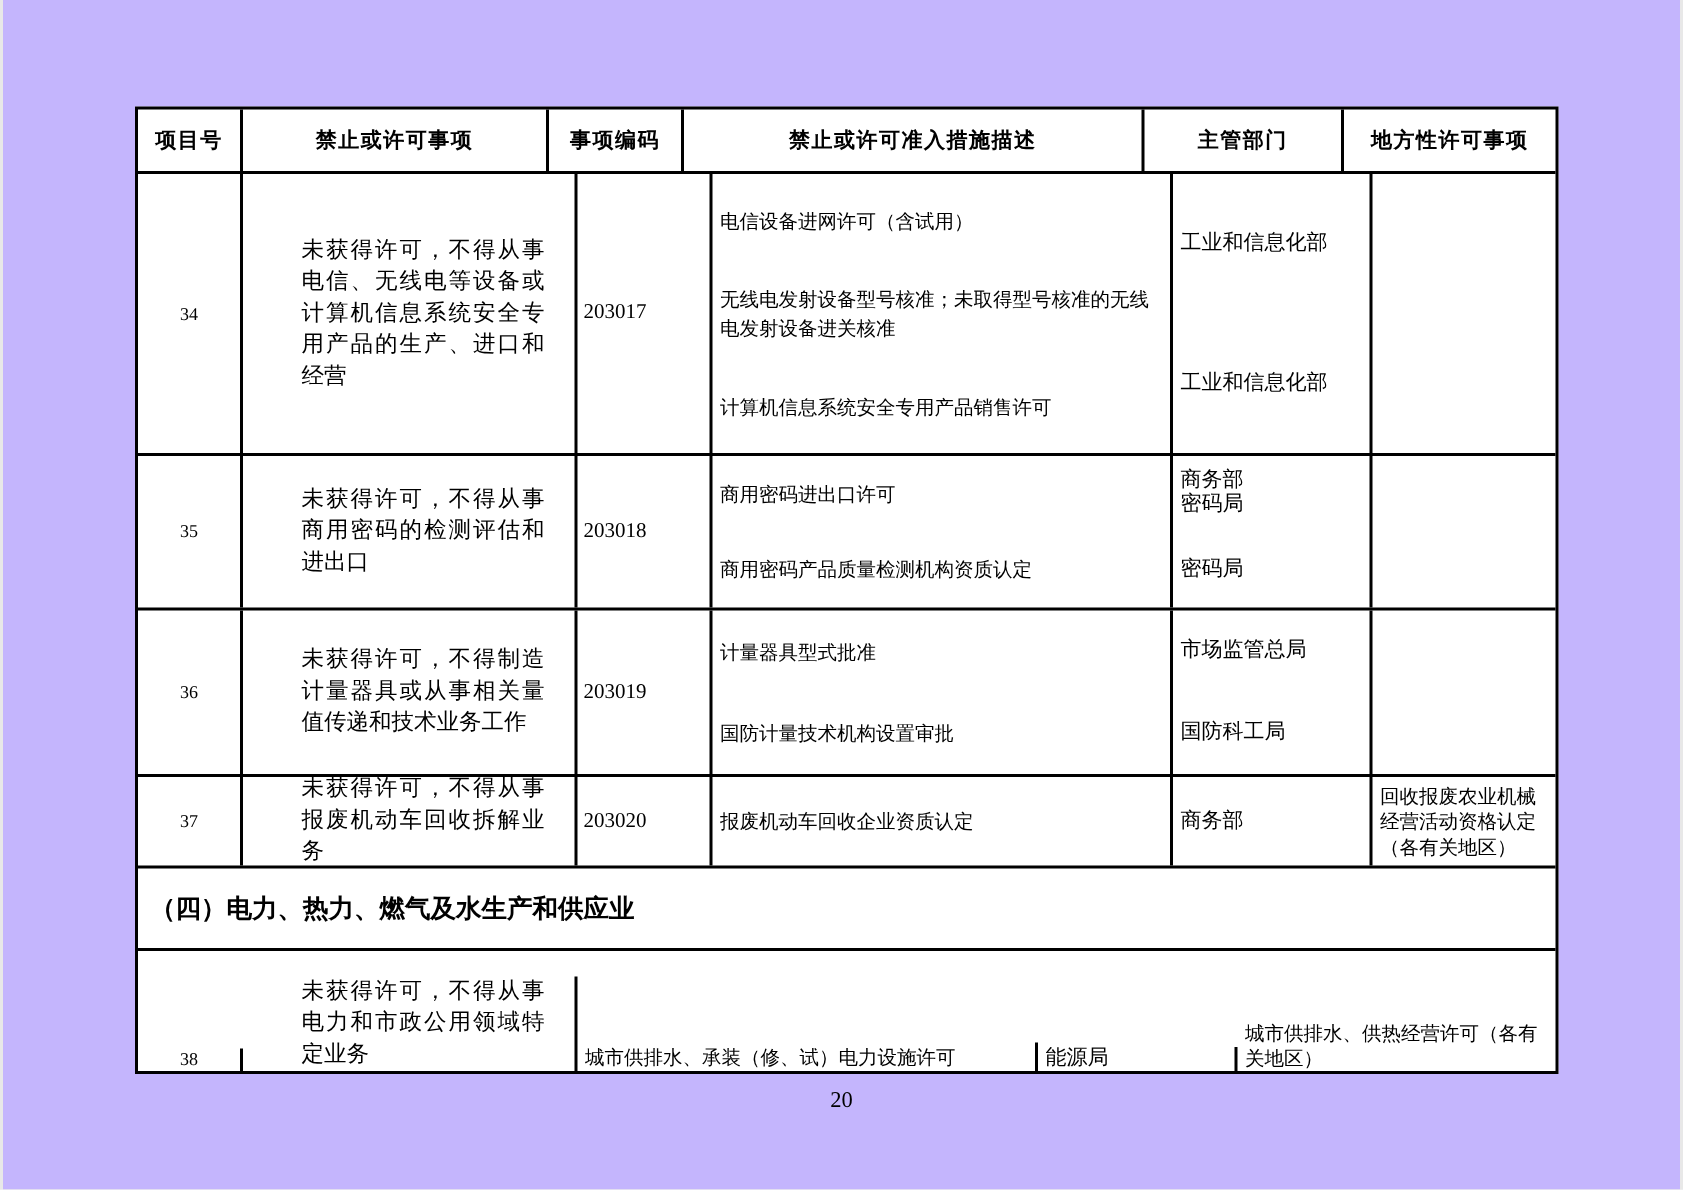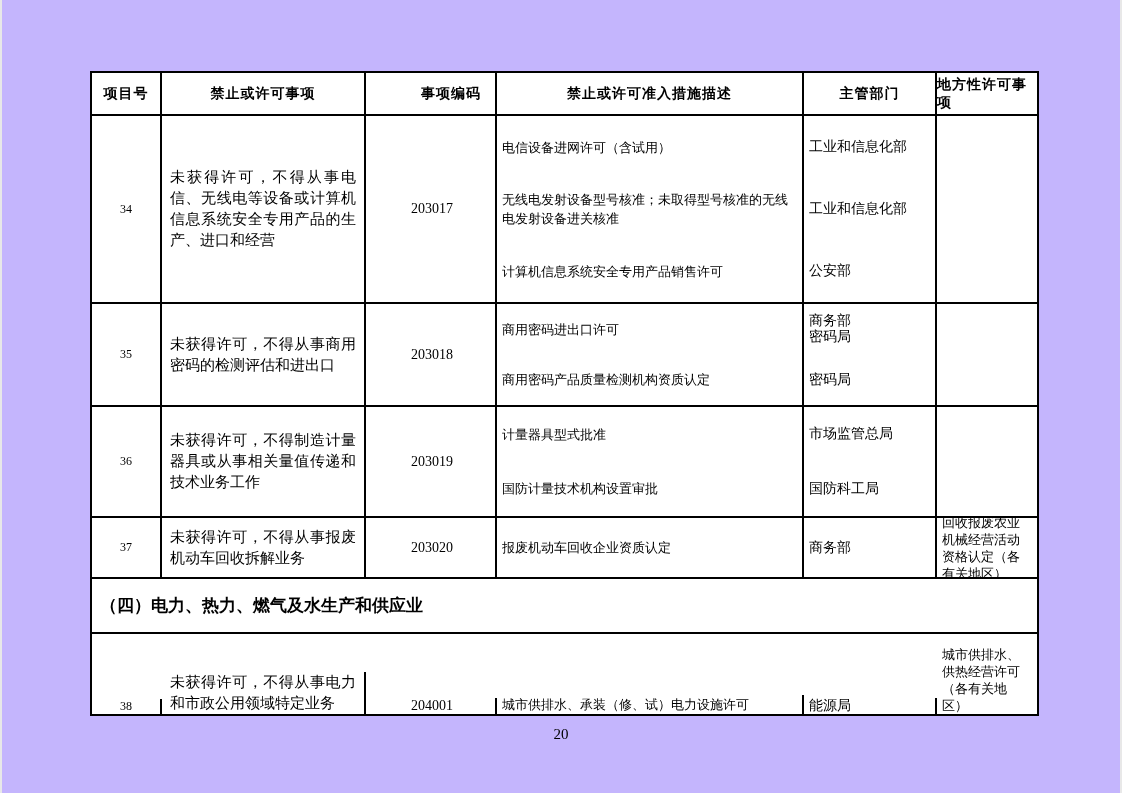--- a/index.html
+++ b/index.html
@@ -35,37 +35,38 @@
   .r5{height:55px;}
   .r6{height:80px;}
   .cell{
     border-right:2px solid #000;
     box-sizing:border-box;
     overflow:hidden;
   }
   .cell:last-child{border-right:none;}
   .c0{width:70px;}
   .c1{width:204px;}
-  .c2{width:90px;margin-left:41px;}
+  .c2{width:90px;}
   .c3{width:307px;}
   .c4{width:133px;}
   .c5{flex:1;}
   .hcell{
     display:flex;align-items:center;justify-content:center;
     font-weight:bold;font-size:14px;
     letter-spacing:1px;
   }
   .num{
     display:flex;align-items:center;justify-content:center;
     font-size:12px;
   }
   .item{
     display:flex;align-items:center;
-    padding:0 8px;font-size:15px;line-height:21px;
+    padding:0 20px;font-size:15px;line-height:21px;
     text-align:justify;
+    margin-left:19px;
   }
   .code{
     display:flex;align-items:center;
     padding-left:4px;font-size:14px;
   }
   .mcol{display:flex;flex-direction:column;}
   .sub{
     flex:1;display:flex;align-items:center;
     padding:0 6px 0 5px;
     font-size:13px;line-height:19px;
@@ -119,23 +120,20 @@
           <div class="sub">无线电发射设备型号核准；未取得型号核准的无线电发射设备进关核准</div>
           <div class="sub">计算机信息系统安全专用产品销售许可</div>
         </div>
         <div class="cell mcol c4">
           <div class="dsub">
             <div class="dline">工业和信息化部</div>
           </div>
           <div class="dsub">
             <div class="dline">工业和信息化部</div>
           </div>
-          <div class="dsub">
-            <div class="dline">公安部</div>
-          </div>
         </div>
         <div class="cell local c5"></div>
       </div>
       <div class="row r2">
         <div class="cell num c0">35</div>
         <div class="cell item c1">未获得许可，不得从事商用密码的检测评估和进出口</div>
         <div class="cell code c2">203018</div>
         <div class="cell mcol c3">
           <div class="sub">商用密码进出口许可</div>
           <div class="sub">商用密码产品质量检测机构资质认定</div>
@@ -182,21 +180,20 @@
           </div>
         </div>
         <div class="cell local c5">回收报废农业机械经营活动资格认定（各有关地区）</div>
       </div>
       <div class="row r5 section-row">
         <div class="section-label">（四）电力、热力、燃气及水生产和供应业</div>
       </div>
       <div class="row r6">
         <div class="cell num c0">38</div>
         <div class="cell item c1">未获得许可，不得从事电力和市政公用领域特定业务</div>
-        <div class="cell code c2">204001</div>
         <div class="cell mcol c3">
           <div class="sub">城市供排水、承装（修、试）电力设施许可</div>
         </div>
         <div class="cell mcol c4">
           <div class="dsub">
             <div class="dline">能源局</div>
           </div>
         </div>
         <div class="cell local c5">城市供排水、供热经营许可（各有关地区）</div>
       </div>

